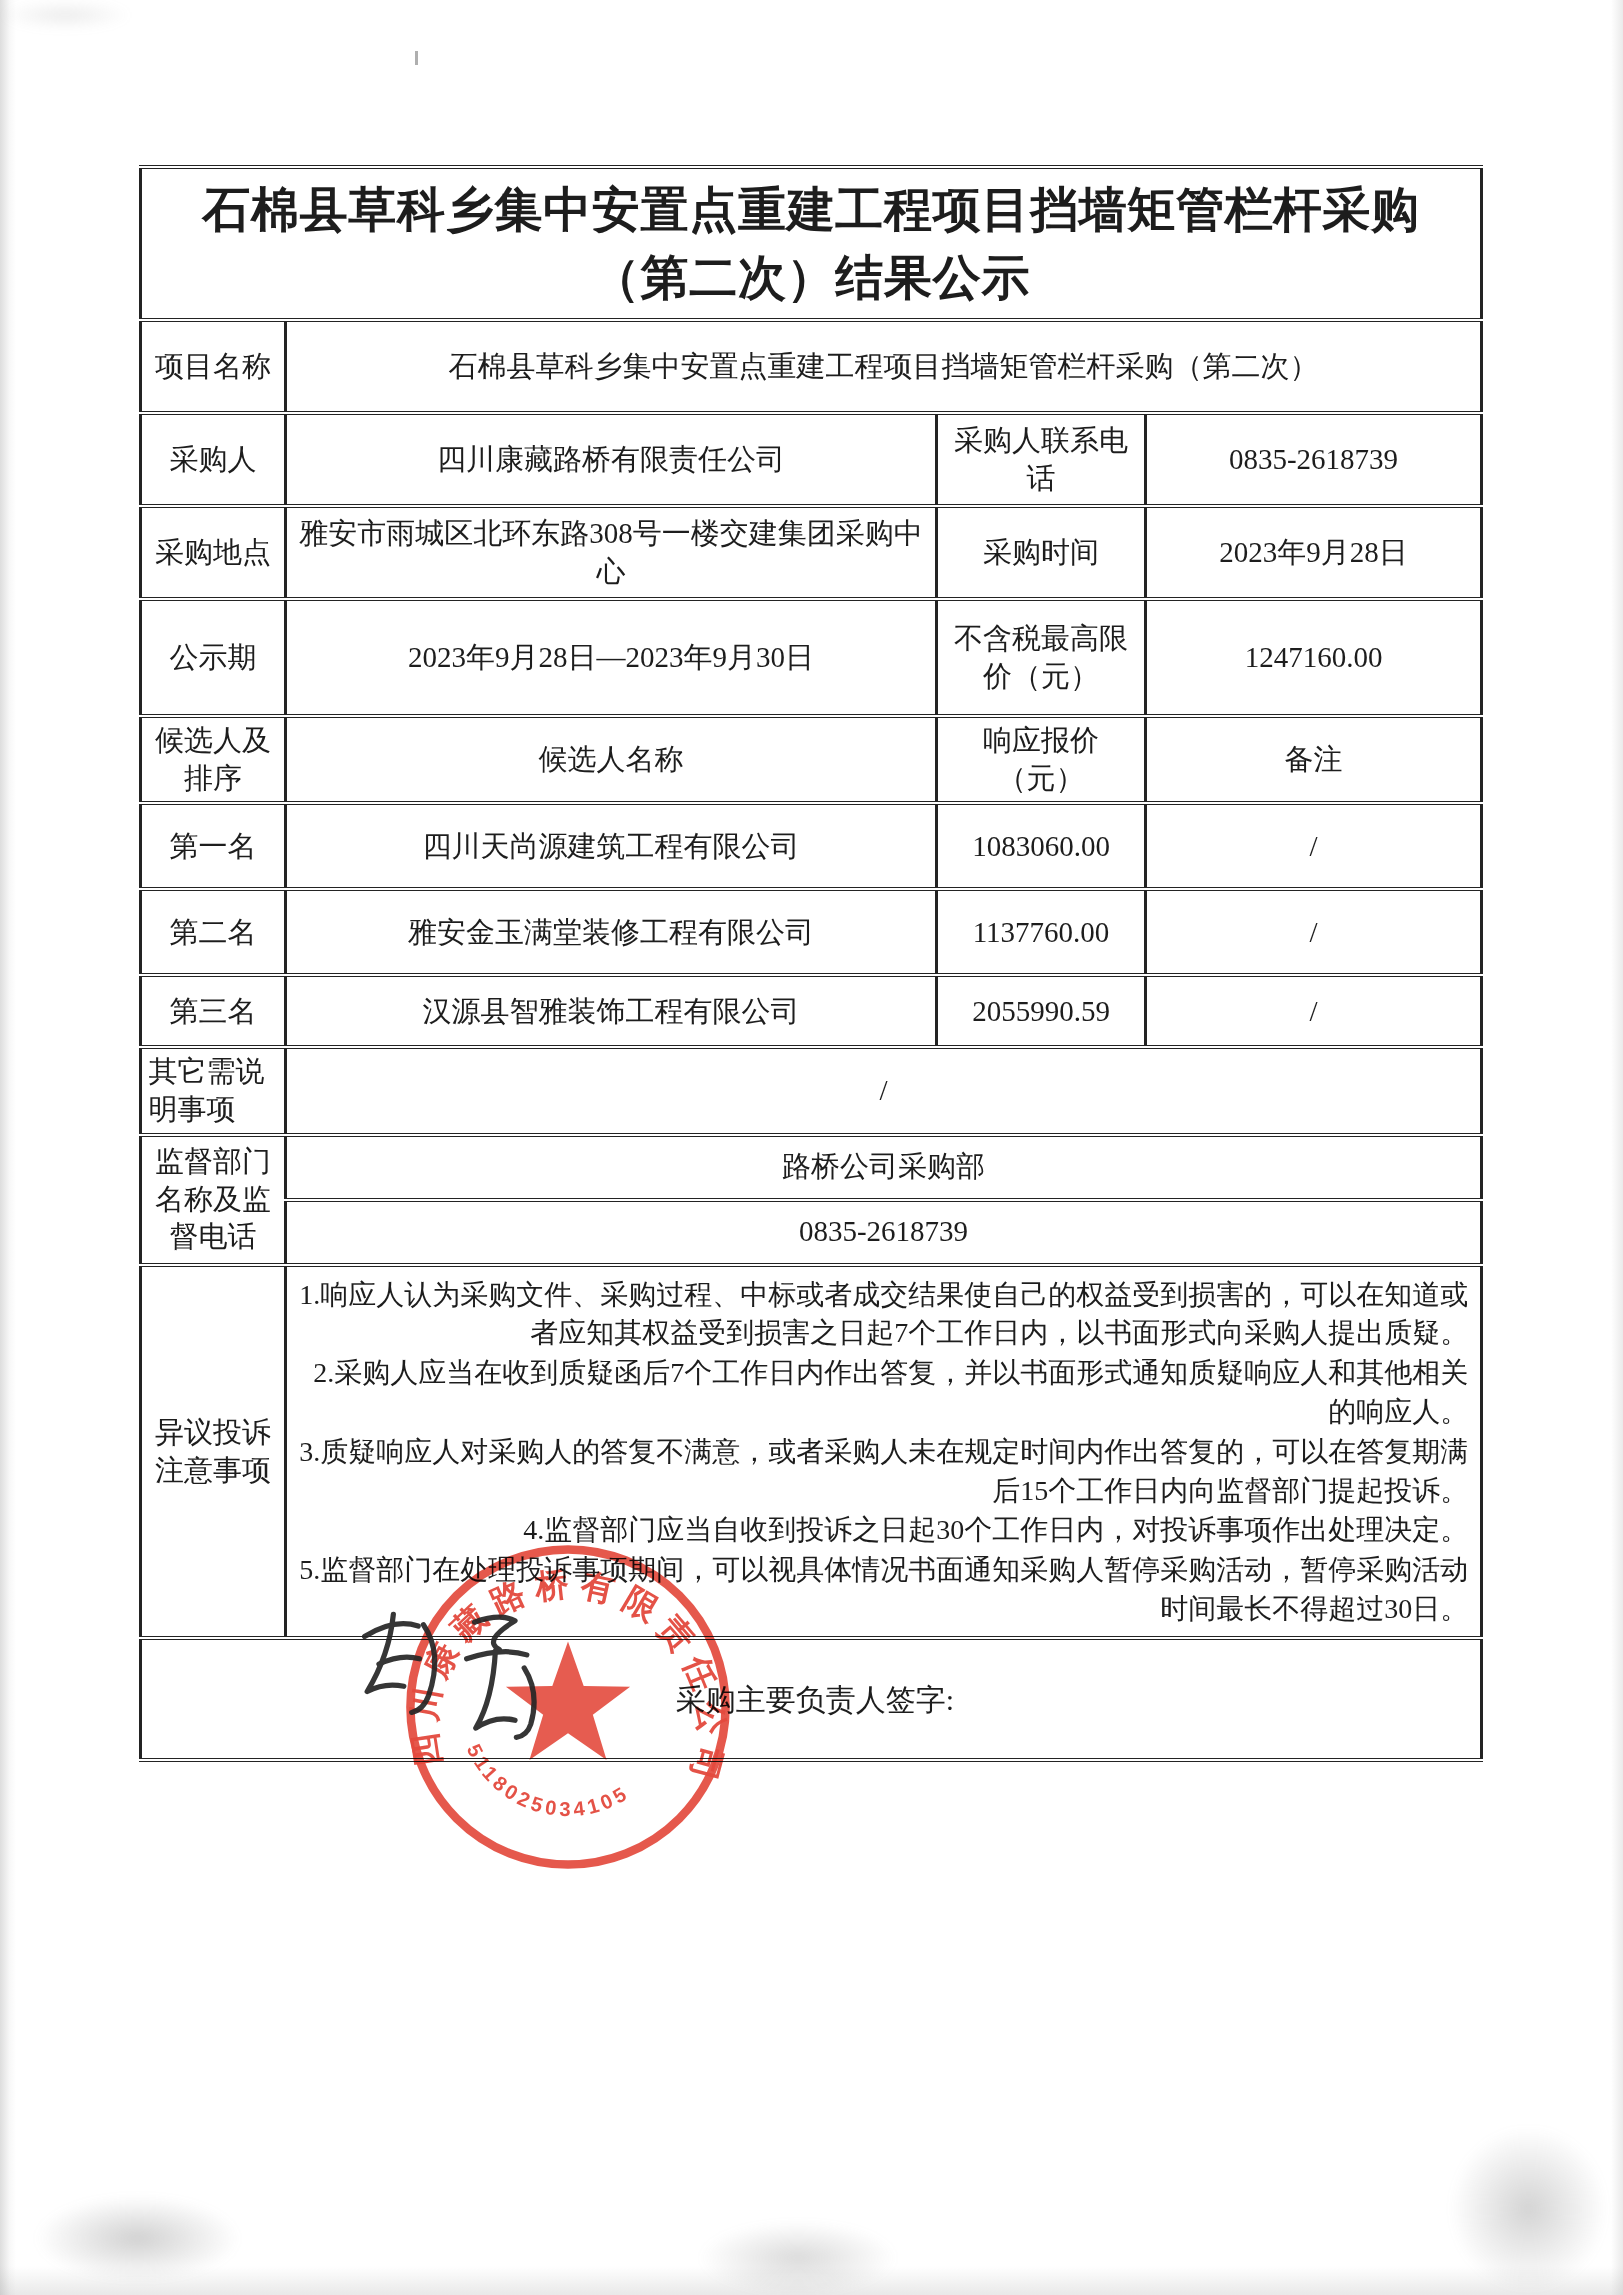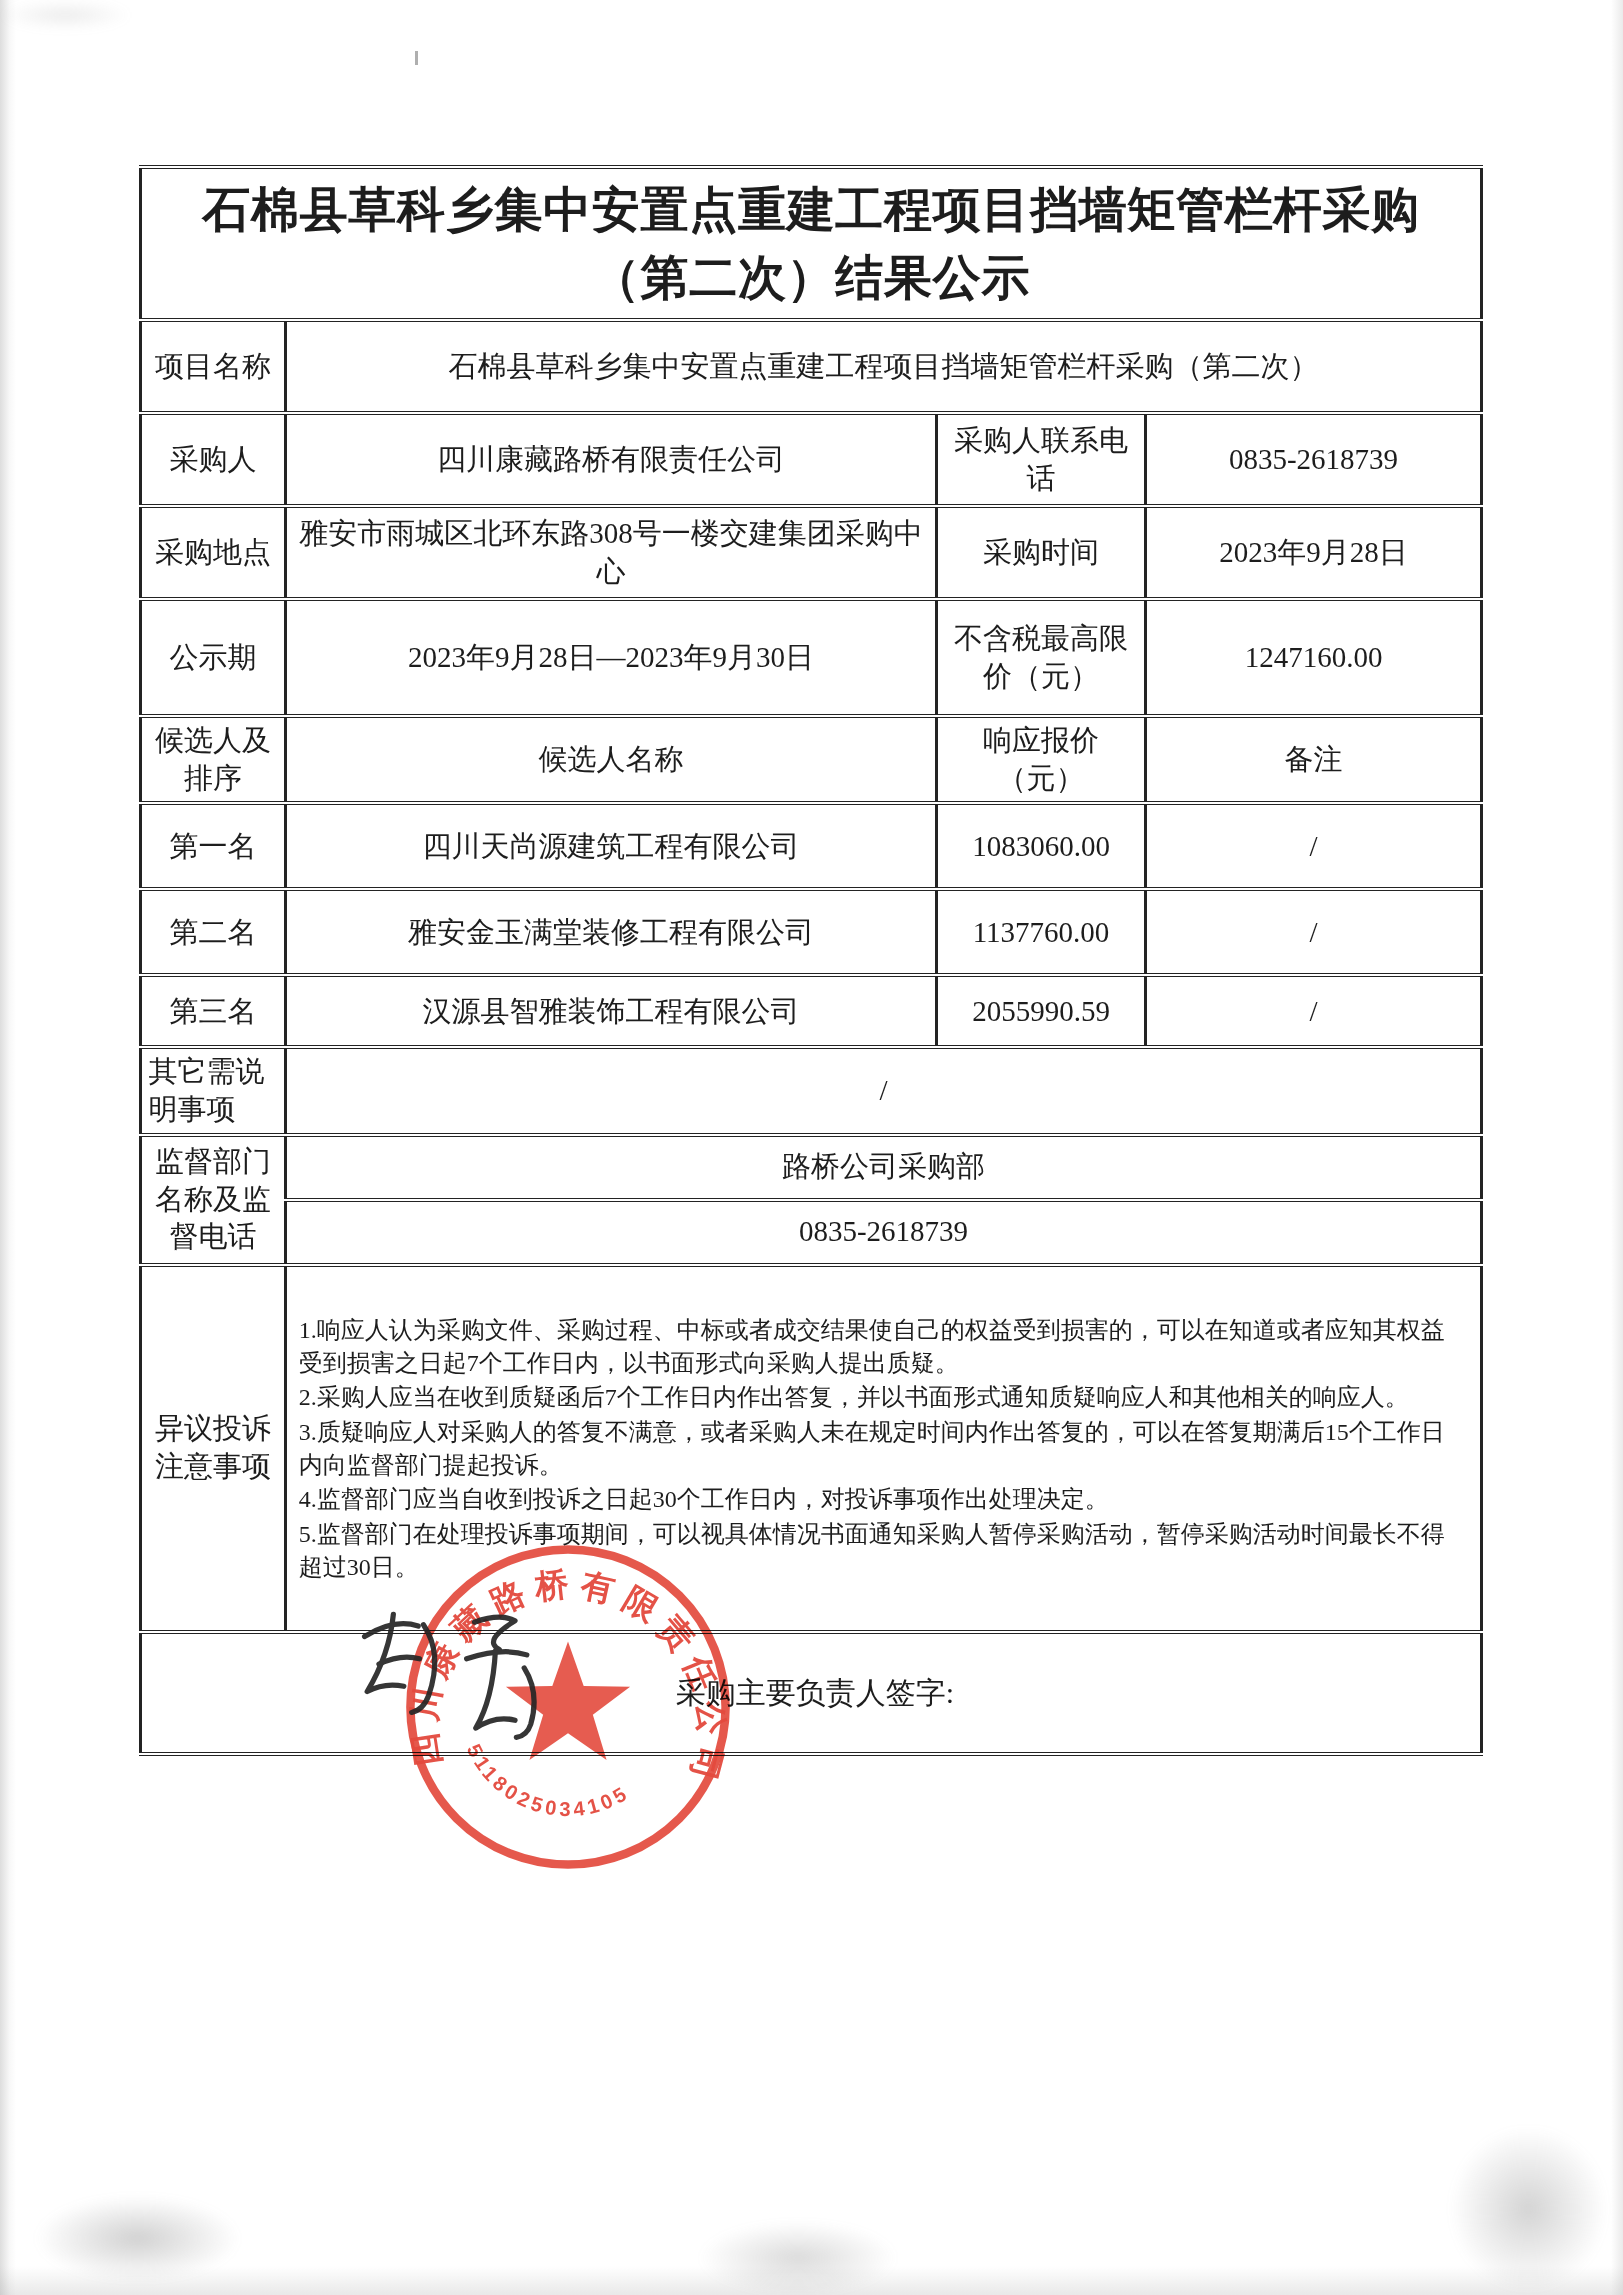--- a/index.html
+++ b/index.html
@@ -22,21 +22,21 @@
   }
   td.title-cell{
     font-family:"Liberation Sans","DejaVu Sans",sans-serif;
     font-weight:bold;font-size:48px;line-height:1.42;letter-spacing:0.7px;
     padding:6.5px 18.3px;
   }
   td.plabel{white-space:pre-line;}
   td.left-al{text-align:center;}
   td.label-left{text-align:left;padding-left:6.5px;}
   td.notes-cell{
-    text-align:left;font-size:24px;line-height:1.38;padding:9.2px 11.8px 6.5px 11.8px;
+    text-align:right;font-size:28px;line-height:1.38;padding:9.2px 11.8px 6.5px 11.8px;
     vertical-align:middle;
   }
   .note-line{margin:0 0 1.3px 0;}
   td.sig-cell{text-align:center;padding-left:17px;font-size:30px;}
   
   .stamp{
     position:absolute;left:398px;top:1537px;width:340px;height:340px;
     z-index:3;mix-blend-mode:multiply;opacity:.9;
   }
   .signature{

